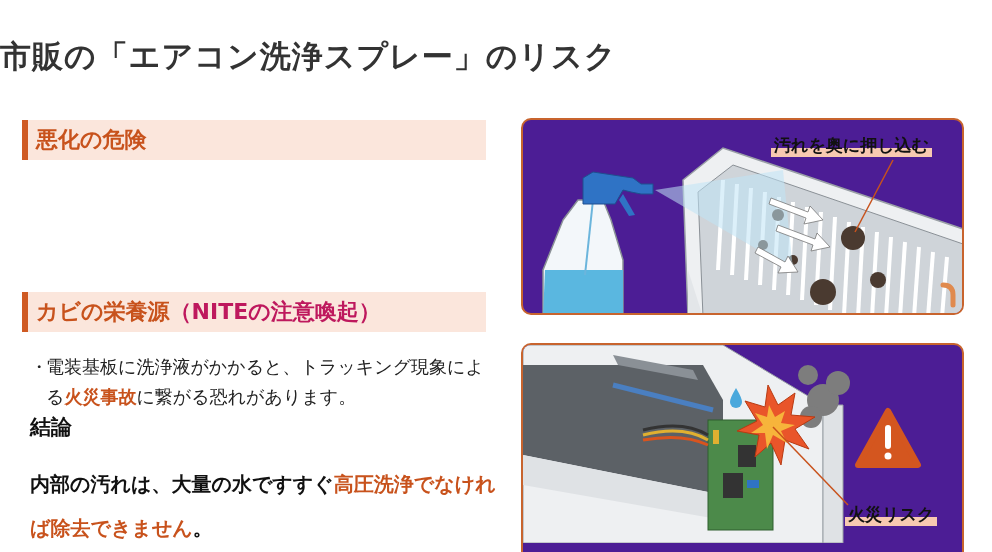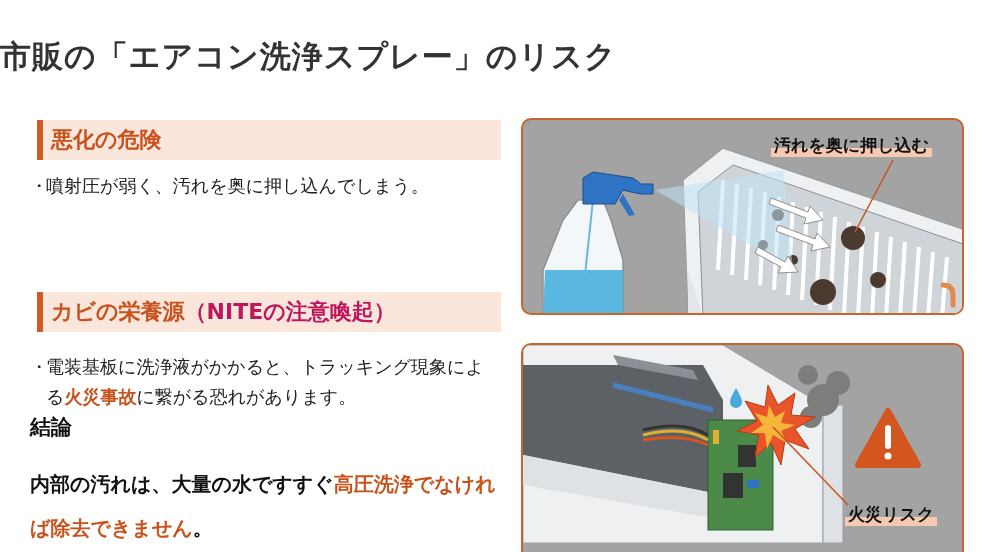--- a/index.html
+++ b/index.html
@@ -1,43 +1,42 @@
 <!DOCTYPE html>
 <html><head>
 <meta charset="utf-8">
 <style>
   * { box-sizing: border-box; margin: 0; padding: 0; }
   html, body { width: 992px; height: 552px; background: #ffffff; overflow: hidden; }
   body { font-family: "DejaVu Sans", "Liberation Sans", sans-serif; color: #222; position: relative; }
   .title { position: absolute; top: 36px; left: 0; width: 992px; text-align: left; font-size: 31px; font-weight: bold; color: #333; letter-spacing: 1px; }
-  .section-head { position: absolute; left: 22px; width: 464px; height: 40px; background: #fbe6dc; border-left: 6px solid #cf5a23; padding-left: 8px; font-size: 22px; font-weight: bold; line-height: 40px; margin-left: 15px; }
+  .section-head { position: absolute; left: 22px; width: 464px; height: 40px; background: #fbe6dc; border-left: 6px solid #cf5a23; padding-left: 8px; font-size: 22px; font-weight: bold; line-height: 40px; }
   .section-head .accent { color: #c8521c; }
   .section-head .dark { color: #be185d; text-align: center; }
   .bullets { position: absolute; left: 30px; width: 460px; font-size: 18px; line-height: 30px; color: #222; }
   .bullet { padding-left: 16px; text-indent: -16px; }
   .bullet::before { content: "・"; display: inline-block; width: 16px; text-indent: 0; }
   .hl { color: #c8521c; font-weight: bold; }
   .concl-title { position: absolute; left: 30px; top: 413px; font-size: 21px; font-weight: bold; color: #111; }
   .concl-body { position: absolute; left: 30px; top: 462px; width: 470px; font-size: 20px; font-weight: bold; line-height: 44px; color: #111; }
-  .panel { position: absolute; left: 521px; width: 443px; border: 2.5px solid #c8642e; border-radius: 10px; background: #a3a3a3; overflow: hidden; }
+  .panel { position: absolute; left: 521px; width: 443px; border: 2.5px solid #c8642e; border-radius: 10px; background: #4c1d95; overflow: hidden; }
   .panel1 { top: 118px; height: 197px; }
   .panel2 { top: 327px; height: 246px; margin-top: 16px; }
   .panel svg { position: absolute; left: 0; top: 0; }
   .callout { position: absolute; font-size: 17px; font-weight: bold; color: #111; padding: 0 3px; background: linear-gradient(transparent 60%, #f7c9b1 60%); white-space: nowrap; }
 </style>
 </head>
 <body>
 
 <div class="title">市販の「エアコン洗浄スプレー」のリスク</div>
 
 <div class="section-head" style="top:120px;">
   <span class="accent">悪化の危険</span>
 </div>
 <div class="bullets" style="top:171px;">
-  <div class="bullet"><span>噴射圧が弱く、汚れを奥に押し込んでしまう。</span></div>
 </div>
 
 <div class="section-head" style="top:292px;">
   <span class="accent">カビの栄養源</span><span class="dark">（NITEの注意喚起）</span>
 </div>
 <div class="bullets" style="top:352px;">
   <div class="bullet"><span>電装基板に洗浄液がかかると、トラッキング現象による</span><span class="hl">火災事故</span><span>に繋がる恐れがあります。</span></div>
 </div>
 
 <div class="concl-title">結論</div>

